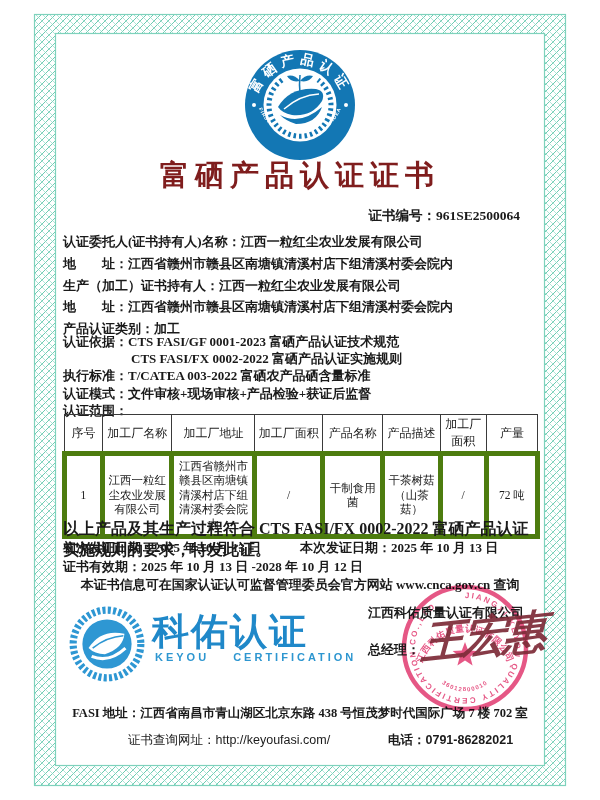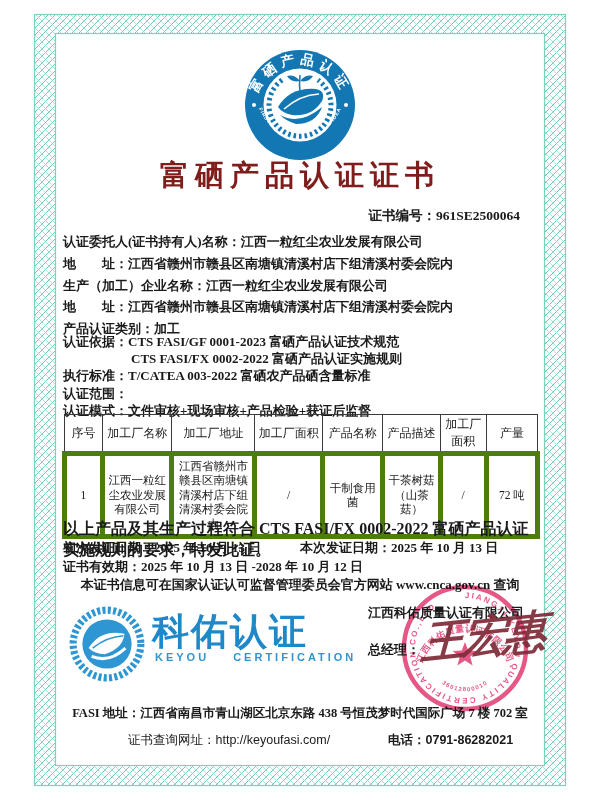--- a/index.html
+++ b/index.html
@@ -96,31 +96,31 @@
 
   <h1 class="title">富硒产品认证证书</h1>
 
   <div class="certno">
     <span>证书编号：</span><span>961SE2500064</span>
   </div>
 
   <div class="lines">
     <div>认证委托人(证书持有人)名称：江西一粒红尘农业发展有限公司</div>
     <div>地　　址：江西省赣州市赣县区南塘镇清溪村店下组清溪村委会院内</div>
-    <div>生产（加工）企业名称：江西一粒红尘农业发展有限公司</div>
+    <div>生产（加工）证书持有人：江西一粒红尘农业发展有限公司</div>
     <div>地　　址：江西省赣州市赣县区南塘镇清溪村店下组清溪村委会院内</div>
     <div>产品认证类别：加工</div>
   </div>
 
   <div class="lines2">
     <div>认证依据：CTS FASI/GF 0001-2023 富硒产品认证技术规范</div>
     <div class="indent">CTS FASI/FX 0002-2022 富硒产品认证实施规则</div>
     <div>执行标准：T/CATEA 003-2022 富硒农产品硒含量标准</div>
+    <div>认证模式：文件审核+现场审核+产品检验+获证后监督</div>
     <div>认证范围：</div>
-    <div>认证模式：文件审核+现场审核+产品检验+获证后监督</div>
   </div>
 
   <table class="scope-table">
     <colgroup>
       <col style="width:37px">
         <col style="width:68px">
         <col style="width:81px">
         <col style="width:66px">
       <col style="width:59px">
         <col style="width:56px">

